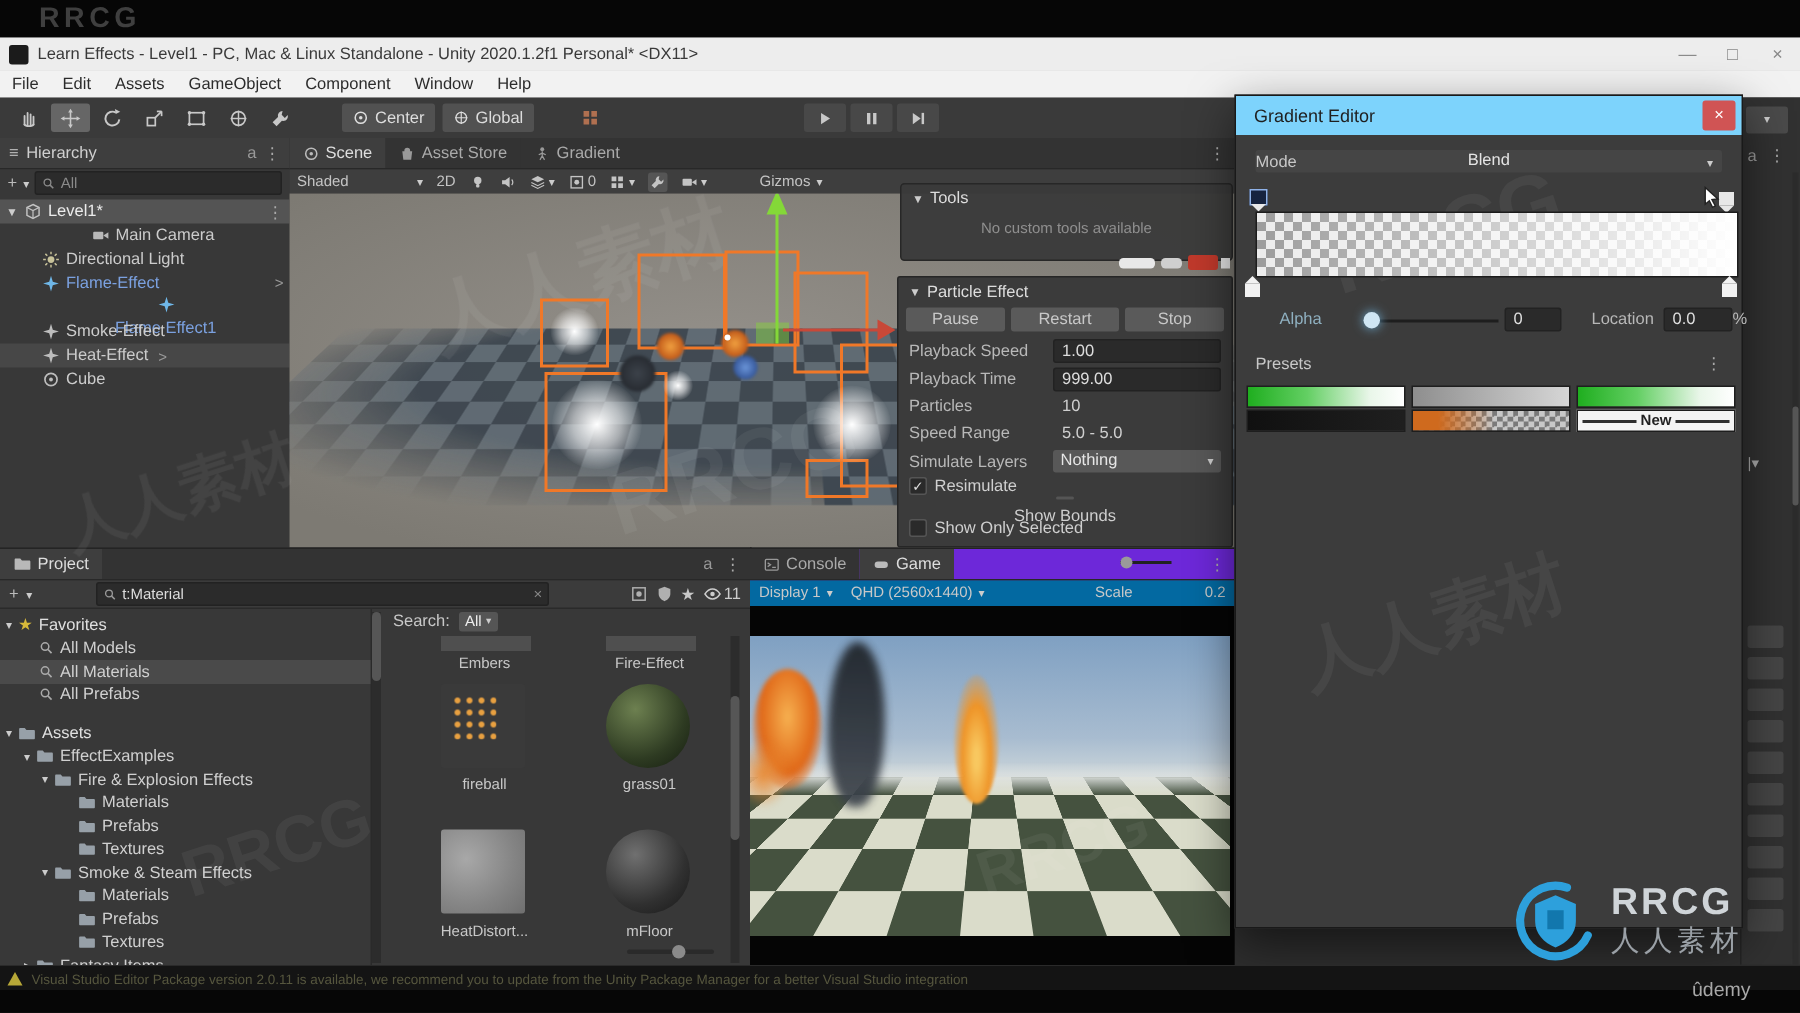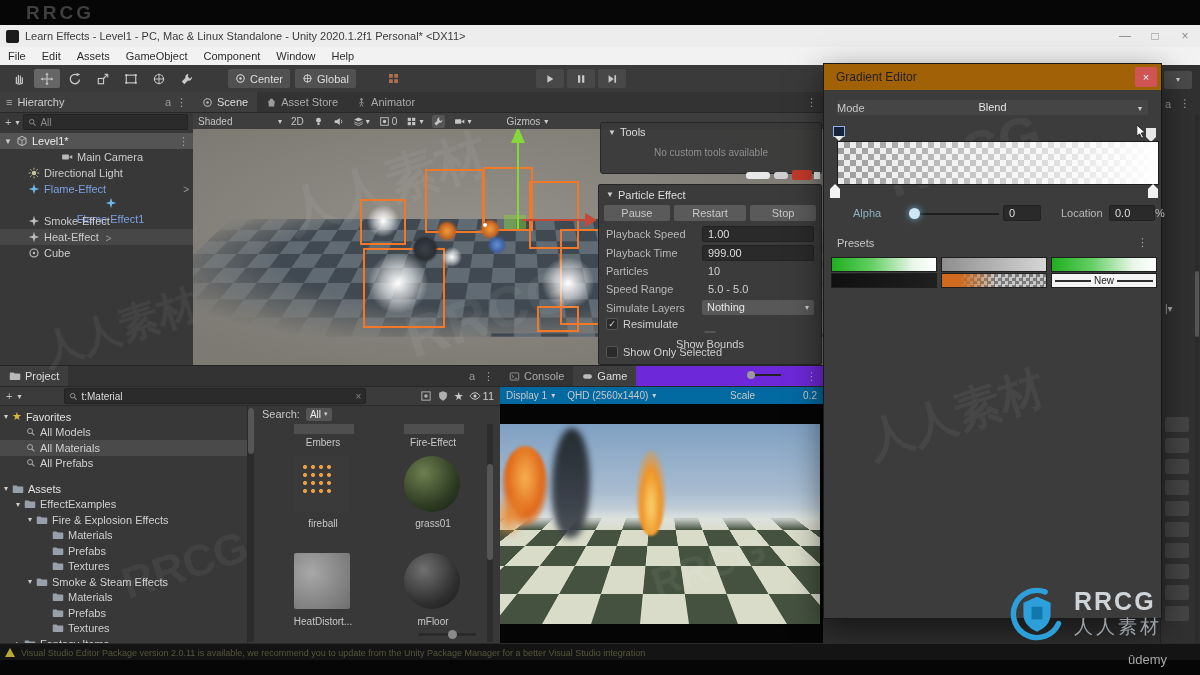--- a/index.html
+++ b/index.html
@@ -41,21 +41,21 @@
   .obox{position:absolute;border:2px solid #f07828;}
   .glow{position:absolute;border-radius:50%;background:radial-gradient(circle,#fff 0%,rgba(255,255,255,.55) 38%,rgba(255,255,255,0) 72%);}
   .blob{position:absolute;border-radius:50%;filter:blur(1px);}
   
   .gamefloor{position:absolute;left:-28%;right:-28%;top:47%;height:120%;
     background-image:conic-gradient(#45523f 25%,#dadcca 0 50%,#45523f 0 75%,#dadcca 0);
     background-size:48px 48px;transform:perspective(200px) rotateX(63deg);transform-origin:50% 0;}
   
   .gwin{left:823px;top:63px;width:337px;height:554px;background:#3c3c3c;border:1px solid #191919;
         box-shadow:0 10px 30px rgba(0,0,0,.55);z-index:50;}
-  .gtitle{height:26px;background:#a16207;color:#1f1f1f;font-size:12px;display:flex;align-items:center;padding-left:12px;}
+  .gtitle{height:26px;background:#7dd3fc;color:#1f1f1f;font-size:12px;display:flex;align-items:center;padding-left:12px;}
   .gclose{position:absolute;right:4px;top:3px;width:22px;height:20px;background:#d05454;color:#fff;border-radius:2px;
           display:flex;align-items:center;justify-content:center;font-size:11px;}
   .gstrip{position:absolute;left:13px;top:77px;width:320px;height:42px;border:1px solid #1c1c1c;
     background-image:linear-gradient(to right, rgba(255,255,255,0), rgba(255,255,255,1)),
       conic-gradient(#9c9c9c 25%,#ececec 0 50%,#9c9c9c 0 75%,#ececec 0);
     background-size:100% 100%,12px 12px;}
   .keytop{position:absolute;width:10px;height:9px;background:#e8e8e8;}
   .keytop:after{content:"";position:absolute;left:0;top:9px;border-left:5px solid transparent;border-right:5px solid transparent;border-top:5px solid #e8e8e8;}
   .keybot{position:absolute;width:10px;height:9px;background:#f2f2f2;}
   .keybot:before{content:"";position:absolute;left:0;top:-5px;border-left:5px solid transparent;border-right:5px solid transparent;border-bottom:5px solid #f2f2f2;}
@@ -401,21 +401,21 @@
       <div class="tab">
         <svg class="ic" width="11" height="11" style="color:#999;">
             <use href="#i-bag"></use>
           </svg>
         <span>Asset Store</span>
       </div>
       <div class="tab">
         <svg class="ic" width="11" height="11" style="color:#999;">
             <use href="#i-anim"></use>
           </svg>
-        <span>Animator</span>
+        <span>Gradient</span>
       </div>
       <span style="flex:1"></span>
       <span class="dots" style="margin-right:6px;">⋮</span>
     </div>
     <div class="flex" style="height:16px;background:#3e3e3e;border-bottom:1px solid #2a2a2a;padding:0 5px;gap:9px;font-size:10px;color:#c4c4c4;">
       <span class="flex" style="gap:22px;width:84px;justify-content:space-between;">
         <span>Shaded</span>
           <span class="caret">▾</span>
       </span>
       <span>2D</span>
@@ -839,21 +839,21 @@
       <span style="flex:1"></span>
       <span class="dots">⋮</span>
     </div>
     <div class="swatch" style="left:7px;top:193px;background:linear-gradient(90deg,#1fae1f 0%,#63cf63 38%,#e9f6e9 78%,#ffffff);"></div>
     <div class="swatch" style="left:117px;top:193px;background:linear-gradient(90deg,#8e8e8e,#d6d6d6);"></div>
     <div class="swatch" style="left:227px;top:193px;background:linear-gradient(90deg,#1fae1f 0%,#63cf63 38%,#e9f6e9 78%,#ffffff);"></div>
     <div class="swatch" style="left:7px;top:209px;background:linear-gradient(90deg,#101010,#1f1f1f);"></div>
     <div class="swatch" style="left:117px;top:209px;background-image:linear-gradient(90deg,#cf6a1e 0%,#cf6a1e 16%,rgba(207,106,30,0) 52%),conic-gradient(#7a7a7a 25%,#c8c8c8 0 50%,#7a7a7a 0 75%,#c8c8c8 0);background-size:100% 100%,7px 7px;"></div>
     <div class="swatch flex" style="left:227px;top:209px;background:#f4f4f4;">
       <span class="newline"></span>
-      <span style="color:#222;font-size:10px;font-weight:normal;">New</span>
+      <span style="color:#222;font-size:10px;font-weight:bold;">New</span>
       <span class="newline"></span>
     </div>
     <div class="wm" style="left:40px;top:320px;font-size:46px;">人人素材</div>
   </div>
 
   <div class="abs flex" style="left:0;top:643px;width:1200px;height:17px;background:#141414;border-top:1px solid #2a2a2a;gap:6px;padding-left:5px;z-index:60;">
     <span style="width:0;height:0;border-left:5px solid transparent;border-right:5px solid transparent;border-bottom:9px solid #b8a838;"></span>
     <span class="statusmsg">Visual Studio Editor Package version 2.0.11 is available, we recommend you to update from the Unity Package Manager for a better Visual Studio integration</span>
   </div>
   <div class="abs" style="left:0;top:660px;width:1200px;height:15px;background:#060606;z-index:60;"></div>

